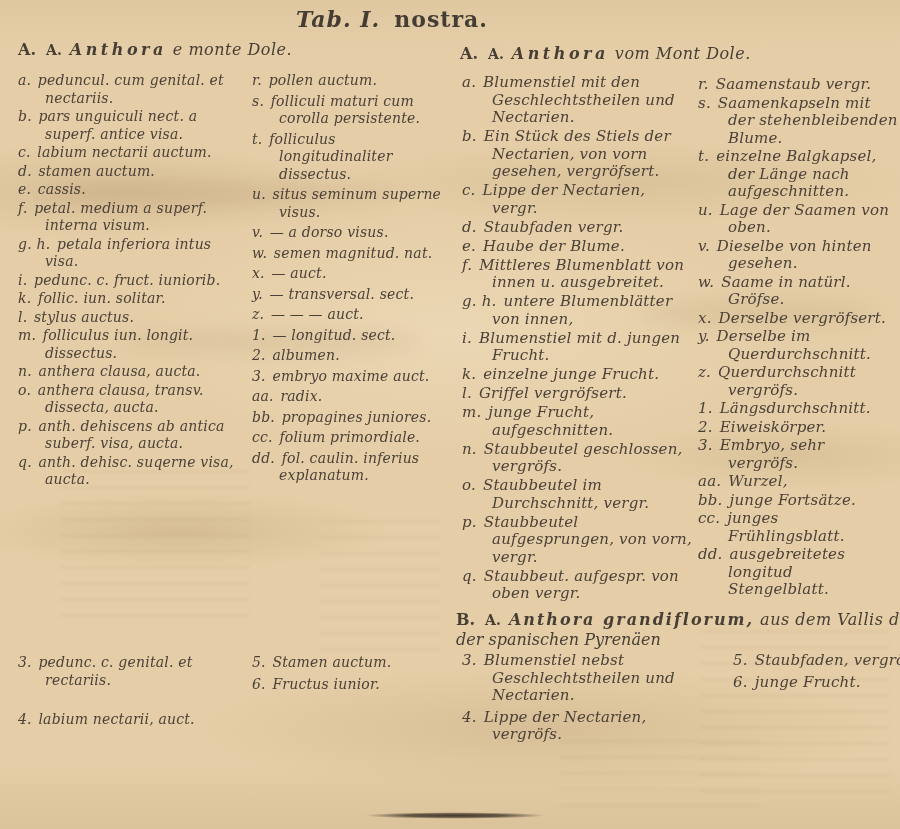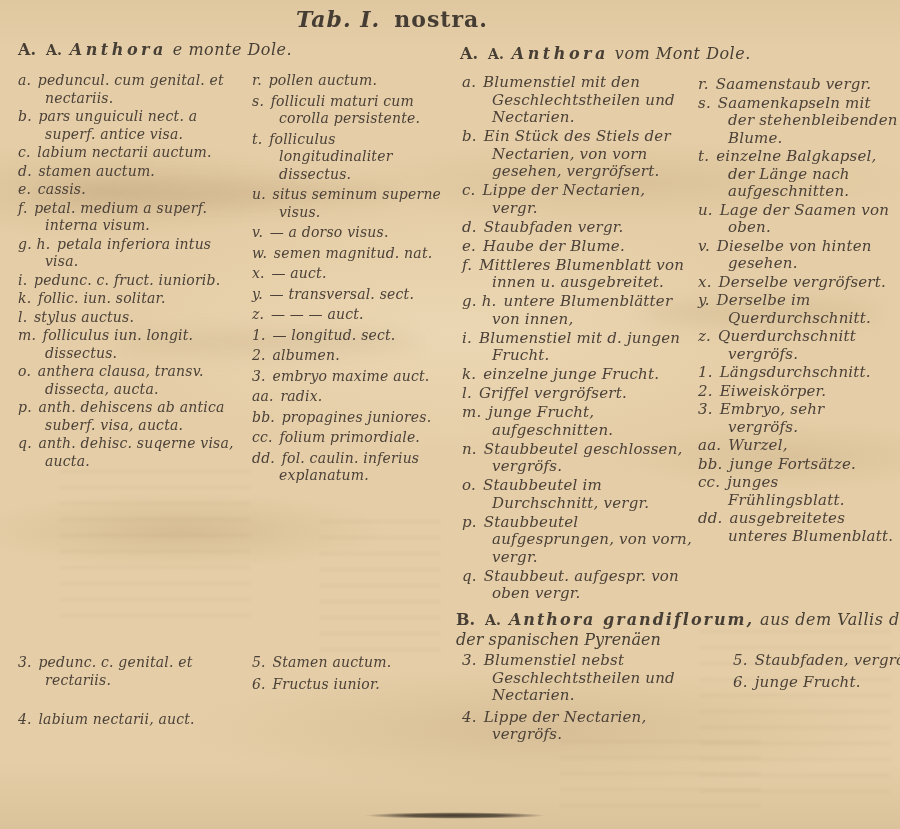--- a/index.html
+++ b/index.html
@@ -92,20 +92,21 @@
       <div class="item"><span class="lbl">b.</span><span class="txt"> pars unguiculi nect. a superf. antice visa.</span></div>
       <div class="item"><span class="lbl">c.</span><span class="txt"> labium nectarii auctum.</span></div>
       <div class="item"><span class="lbl">d.</span><span class="txt"> stamen auctum.</span></div>
       <div class="item"><span class="lbl">e.</span><span class="txt"> cassis.</span></div>
       <div class="item"><span class="lbl">f.</span><span class="txt"> petal. medium a superf. interna visum.</span></div>
       <div class="item"><span class="lbl">g. h.</span><span class="txt"> petala inferiora intus visa.</span></div>
       <div class="item"><span class="lbl">i.</span><span class="txt"> pedunc. c. fruct. iuniorib.</span></div>
       <div class="item"><span class="lbl">k.</span><span class="txt"> follic. iun. solitar.</span></div>
       <div class="item"><span class="lbl">l.</span><span class="txt"> stylus auctus.</span></div>
       <div class="item"><span class="lbl">m.</span><span class="txt"> folliculus iun. longit. dissectus.</span></div>
+      <div class="item"><span class="lbl">n.</span><span class="txt"> anthera clausa, aucta.</span></div>
       <div class="item"><span class="lbl">o.</span><span class="txt"> anthera clausa, transv. dissecta, aucta.</span></div>
       <div class="item"><span class="lbl">p.</span><span class="txt"> anth. dehiscens ab antica suberf. visa, aucta.</span></div>
       <div class="item"><span class="lbl">q.</span><span class="txt"> anth. dehisc. suqerne visa, aucta.</span></div>
     </div>
   <div class="col lat" id="lat-col2">
       <div class="item"><span class="lbl">r.</span><span class="txt"> pollen auctum.</span></div>
       <div class="item"><span class="lbl">s.</span><span class="txt"> folliculi maturi cum corolla persistente.</span></div>
       <div class="item"><span class="lbl">t.</span><span class="txt"> folliculus longitudinaliter dissectus.</span></div>
       <div class="item"><span class="lbl">u.</span><span class="txt"> situs seminum superne visus.</span></div>
       <div class="item"><span class="lbl">v.</span><span class="txt"> — a dorso visus.</span></div>
@@ -137,30 +138,31 @@
       <div class="item"><span class="lbl">o.</span><span class="txt"> Staubbeutel im Durchschnitt, vergr.</span></div>
       <div class="item"><span class="lbl">p.</span><span class="txt"> Staubbeutel aufgesprungen, von vorn, vergr.</span></div>
       <div class="item"><span class="lbl">q.</span><span class="txt"> Staubbeut. aufgespr. von oben vergr.</span></div>
     </div>
   <div class="col ger" id="ger-col2">
       <div class="item"><span class="lbl">r.</span><span class="txt"> Saamenstaub vergr.</span></div>
       <div class="item"><span class="lbl">s.</span><span class="txt"> Saamenkapseln mit der stehenbleibenden Blume.</span></div>
       <div class="item"><span class="lbl">t.</span><span class="txt"> einzelne Balgkapsel, der Länge nach aufgeschnitten.</span></div>
       <div class="item"><span class="lbl">u.</span><span class="txt"> Lage der Saamen von oben.</span></div>
       <div class="item"><span class="lbl">v.</span><span class="txt"> Dieselbe von hinten gesehen.</span></div>
+      <div class="item"><span class="lbl">w.</span><span class="txt"> Saame in natürl. Gröfse.</span></div>
       <div class="item"><span class="lbl">x.</span><span class="txt"> Derselbe vergröfsert.</span></div>
       <div class="item"><span class="lbl">y.</span><span class="txt"> Derselbe im Querdurchschnitt.</span></div>
       <div class="item"><span class="lbl">z.</span><span class="txt"> Querdurchschnitt vergröfs.</span></div>
       <div class="item"><span class="lbl">1.</span><span class="txt"> Längsdurchschnitt.</span></div>
       <div class="item"><span class="lbl">2.</span><span class="txt"> Eiweiskörper.</span></div>
       <div class="item"><span class="lbl">3.</span><span class="txt"> Embryo, sehr vergröfs.</span></div>
       <div class="item"><span class="lbl">aa.</span><span class="txt"> Wurzel,</span></div>
       <div class="item"><span class="lbl">bb.</span><span class="txt"> junge Fortsätze.</span></div>
       <div class="item"><span class="lbl">cc.</span><span class="txt"> junges Frühlingsblatt.</span></div>
-      <div class="item"><span class="lbl">dd.</span><span class="txt"> ausgebreitetes unteres Blumenblatt.</span></div>
+      <div class="item"><span class="lbl">dd.</span><span class="txt"> ausgebreitetes longitud Stengelblatt.</span></div>
     </div>
 
   <div class="hdr" id="hdr-ger-b">
     <span class="pfx">B.</span><span class="pfx2">A.</span><span class="name">Anthora grandiflorum,</span><span class="rest">aus dem Vallis de Carol</span>
     <br><span class="line2">der spanischen Pyrenäen</span>
   </div>
 
   <div class="col lat b" id="b-lat-col1">
       <div class="item"><span class="lbl">3.</span><span class="txt"> pedunc. c. genital. et rectariis.</span></div>
       <div class="item"><span class="lbl">4.</span><span class="txt"> labium nectarii, auct.</span></div>

